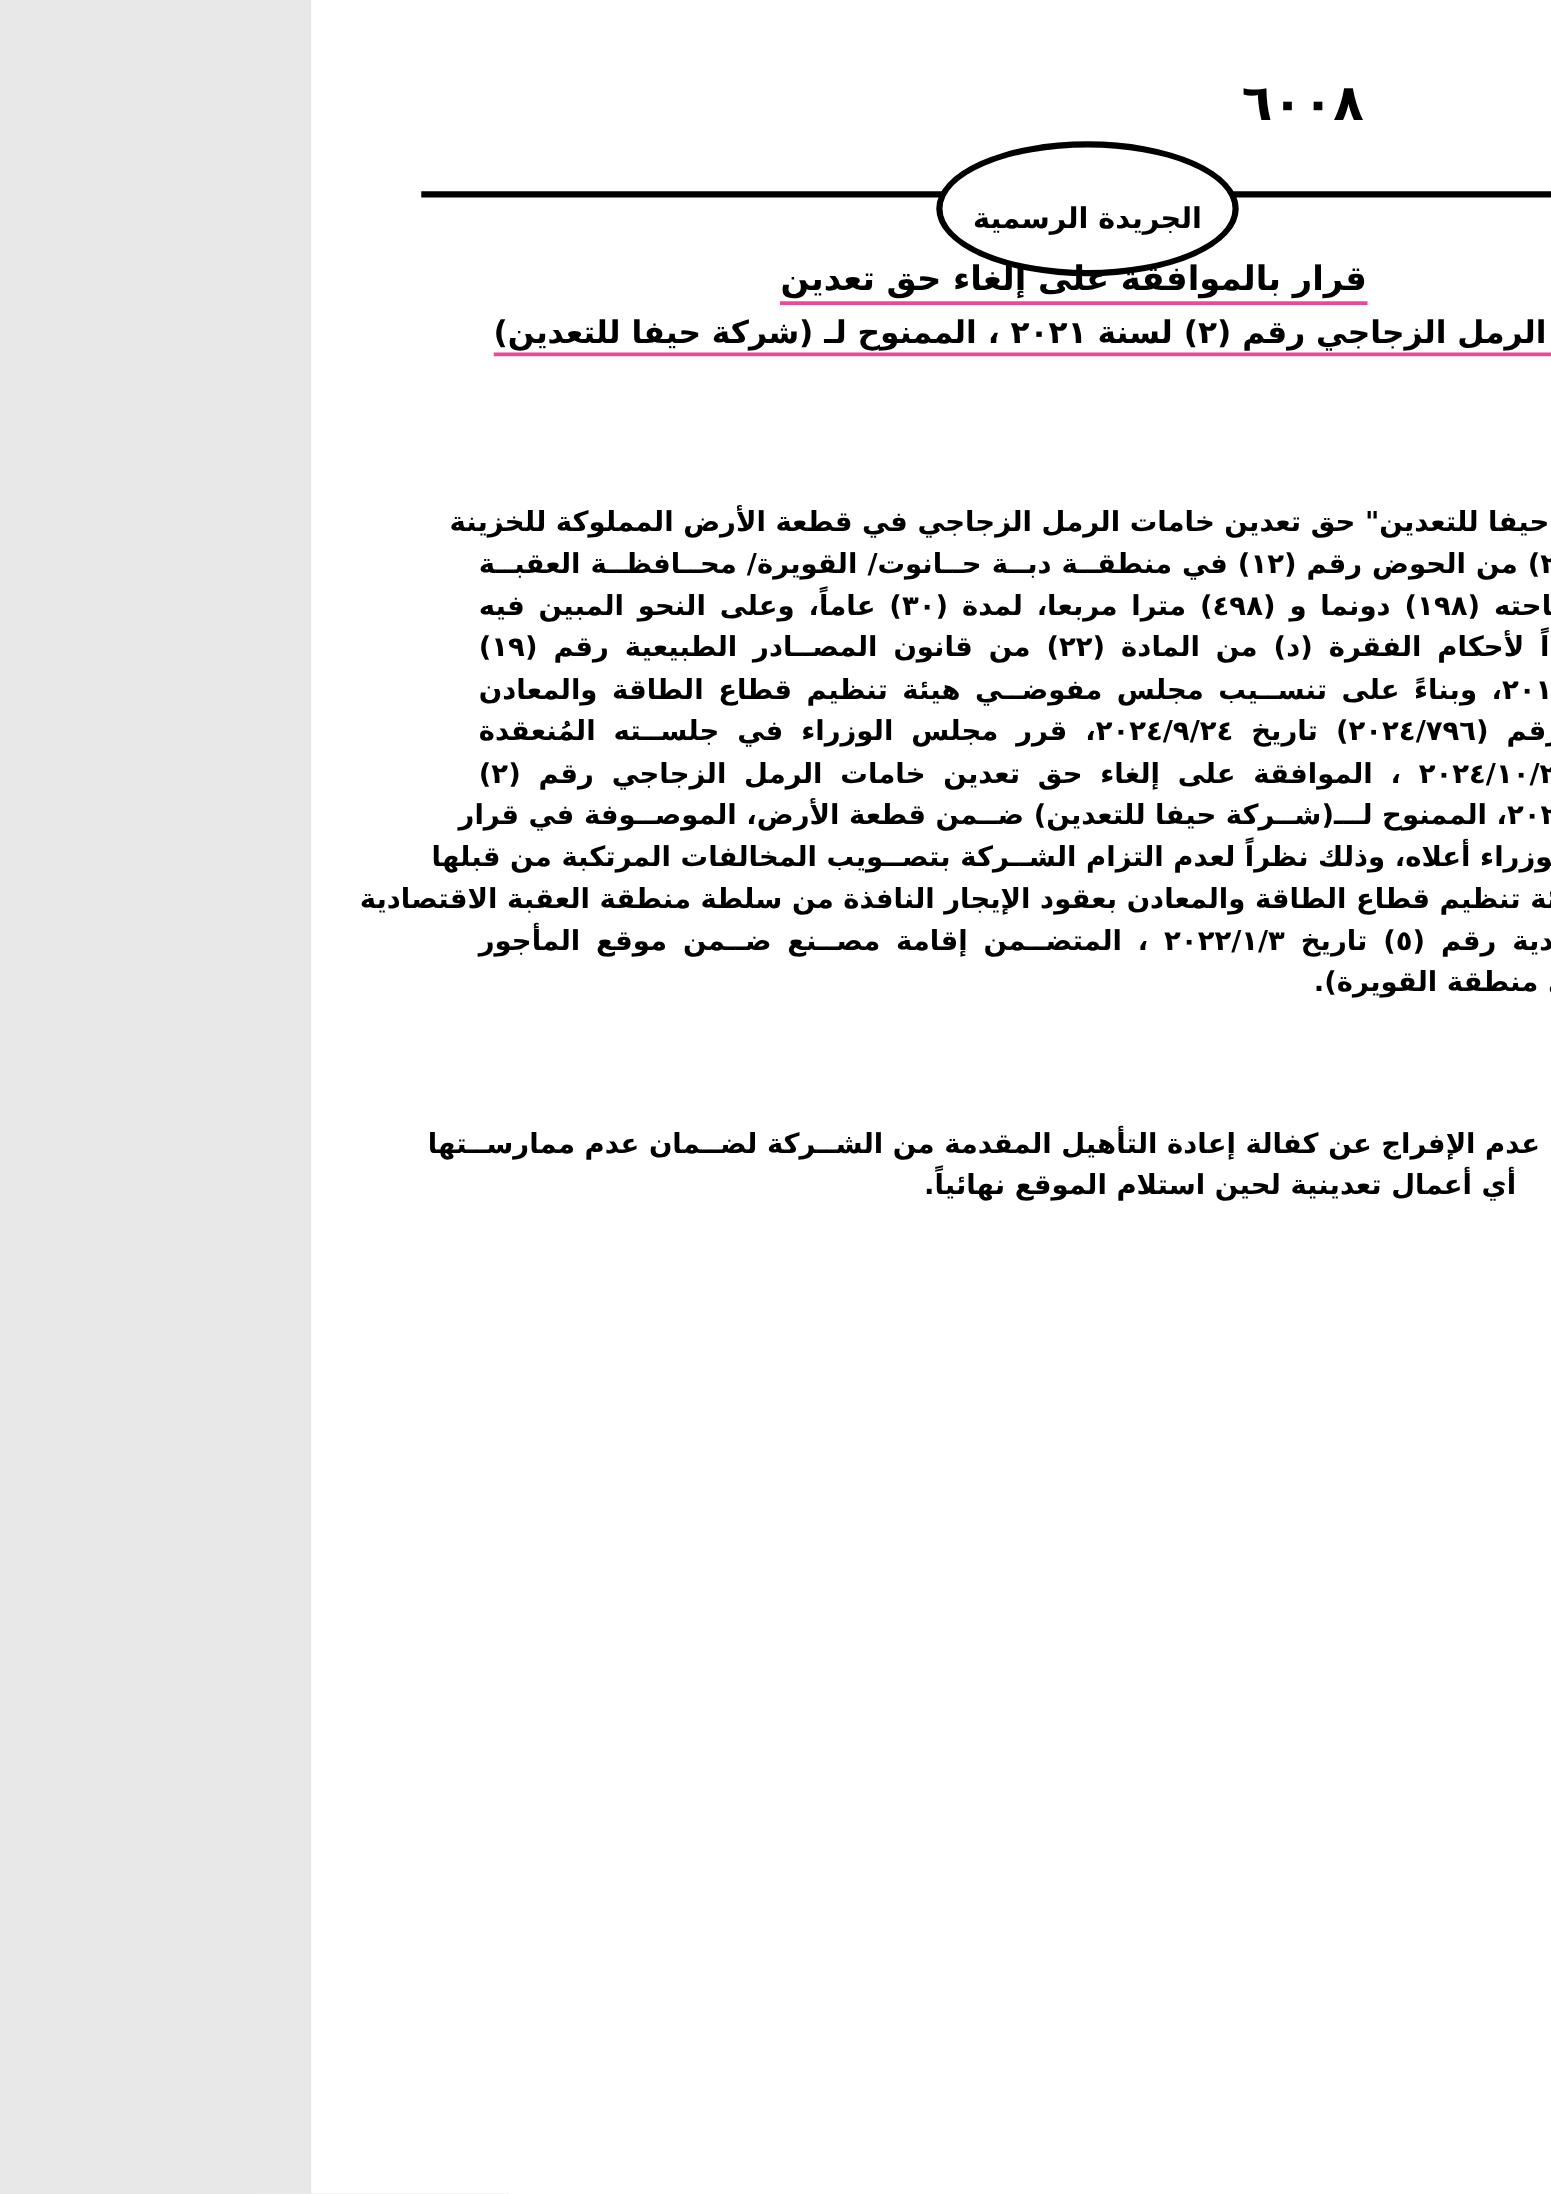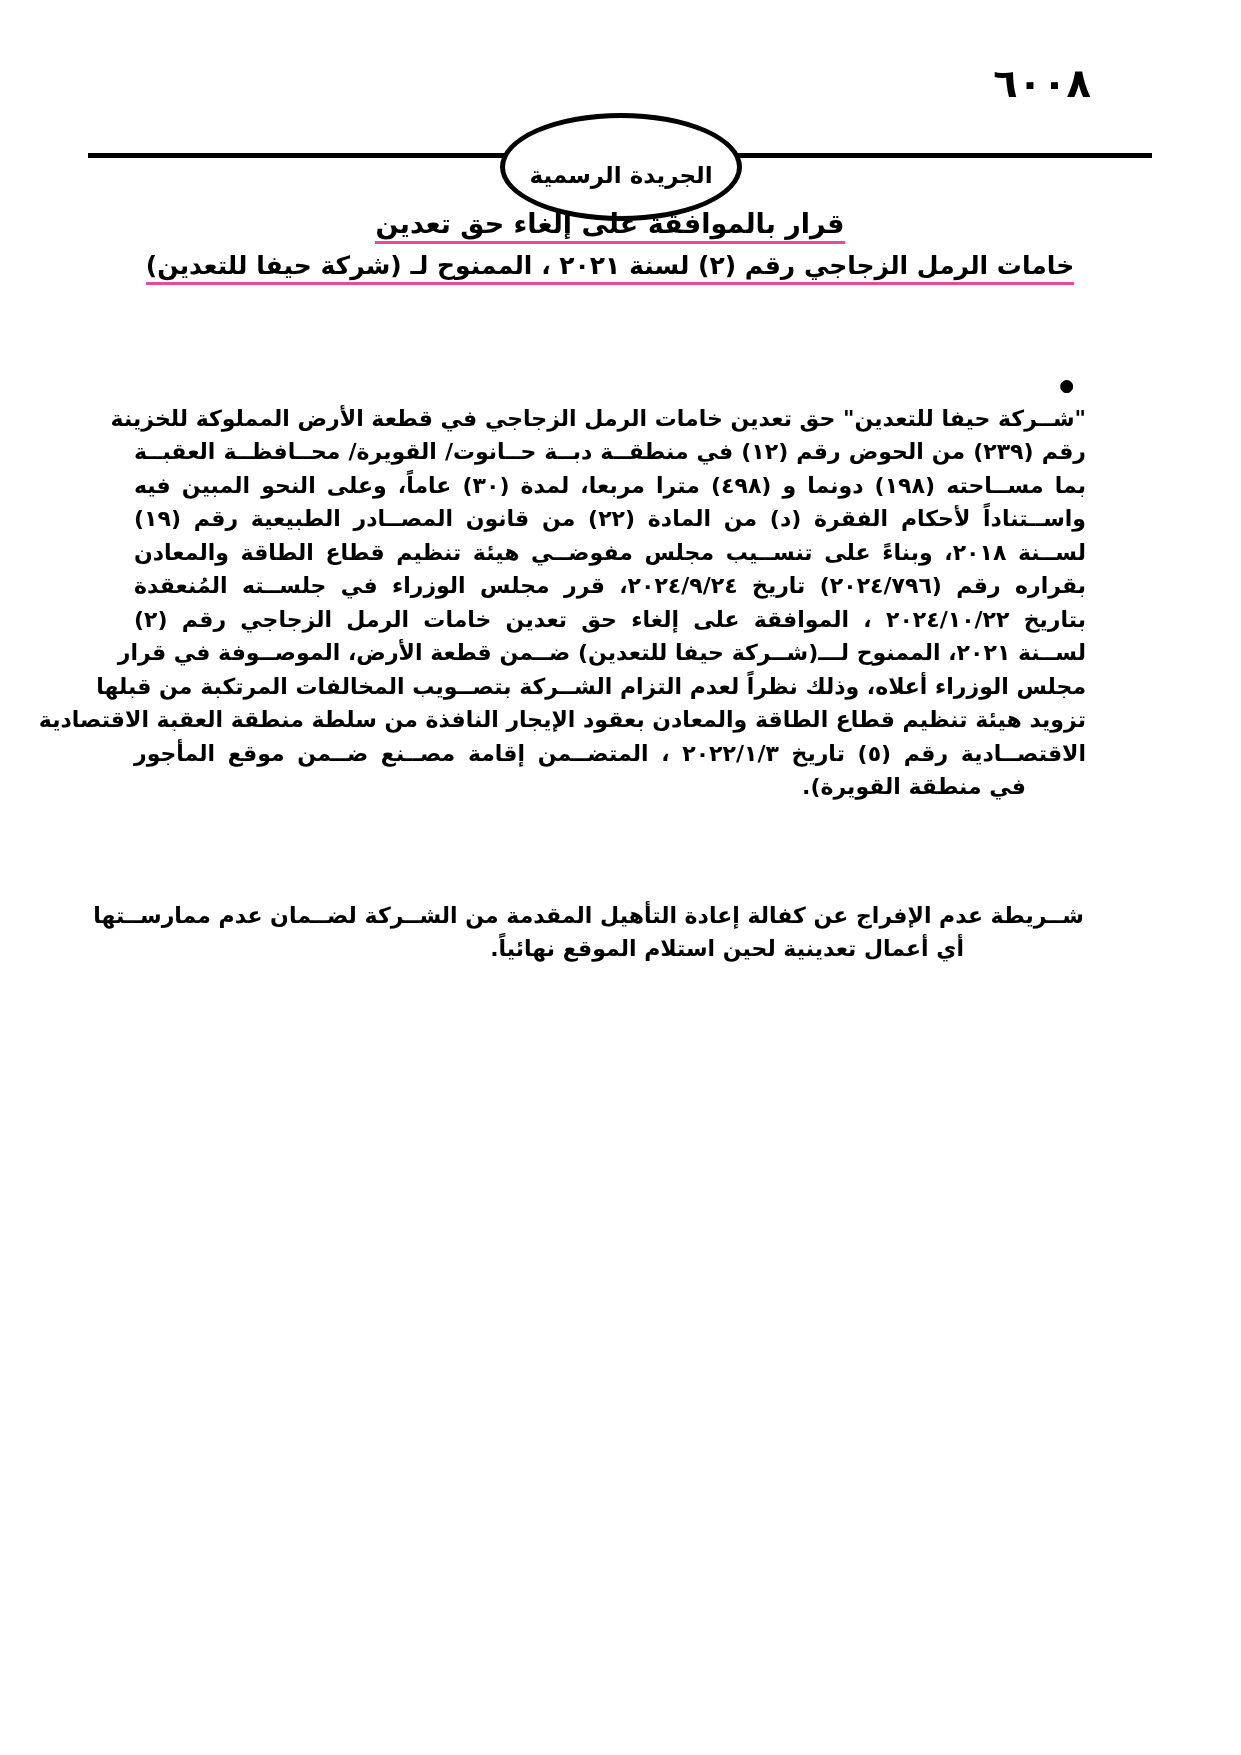--- a/index.html
+++ b/index.html
@@ -1,18 +1,18 @@
 <!DOCTYPE html>
 <html lang="ar" dir="rtl"><head>
 <meta charset="utf-8">
 <style>
   html,body{margin:0;padding:0;background:#e8e8e8;}
   .page{
     position:relative;
-    width:1241px;height:1755px;
+    width:992px;height:1755px;
     background:#ffffff;
     overflow:hidden;
     direction:rtl;
     font-family:"DejaVu Sans", sans-serif;
     color:#000;
   }
   
   .page-number{
     position:absolute;top:60px;right:150px;
     font-size:40px;font-weight:bold;letter-spacing:8px;

